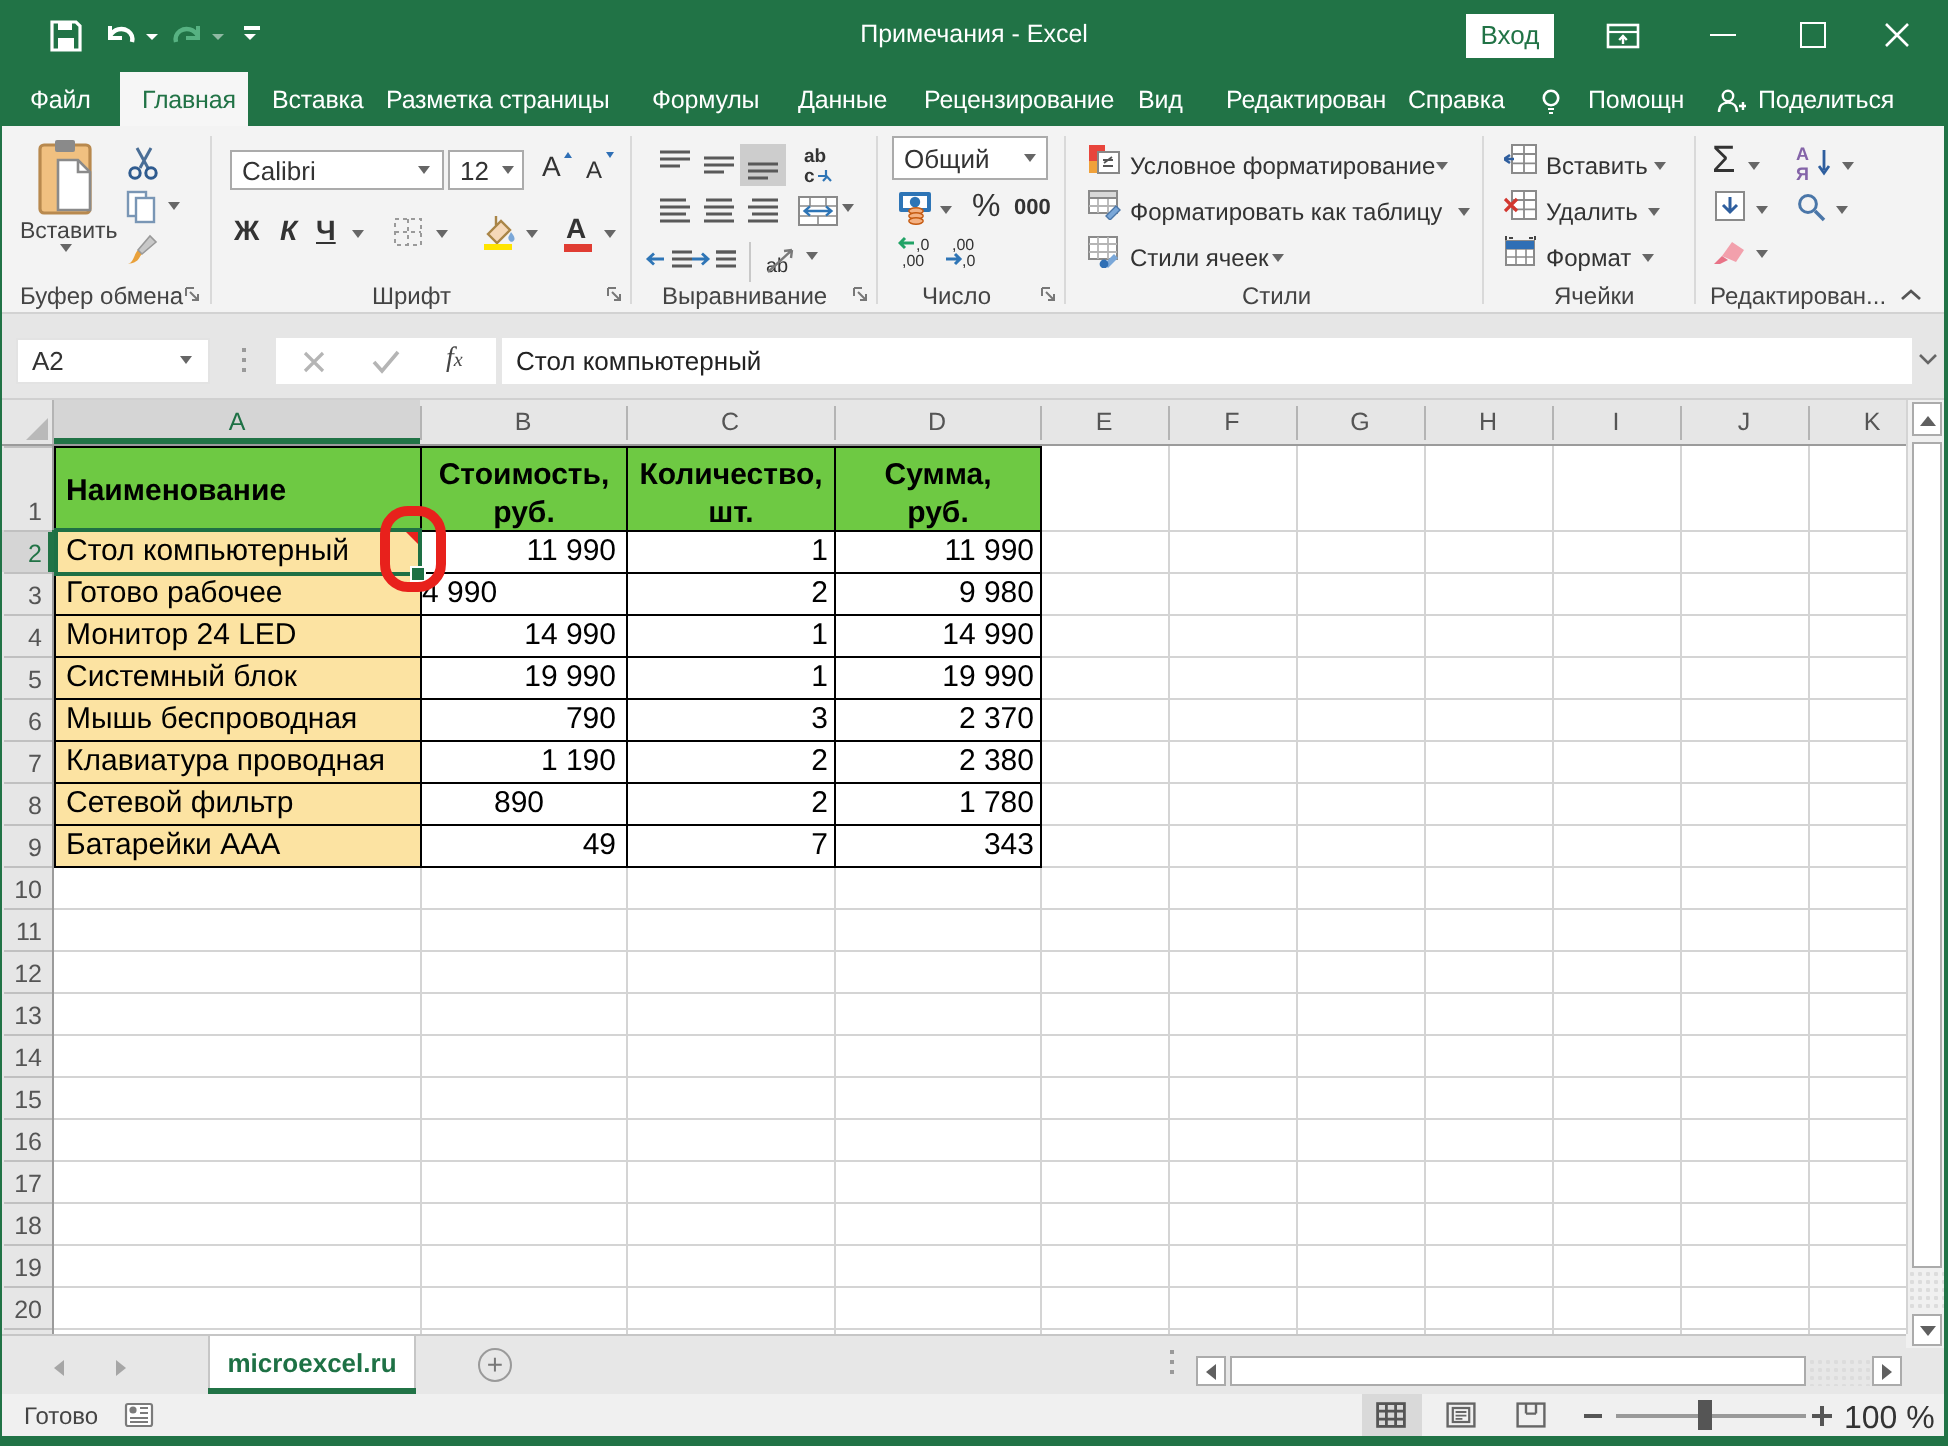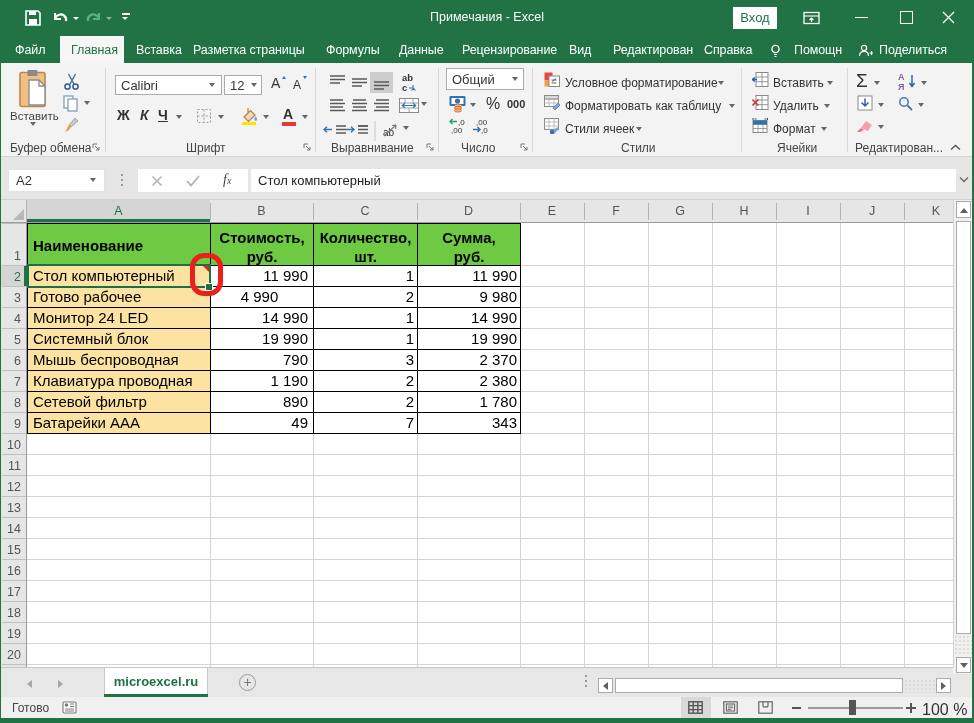--- a/index.html
+++ b/index.html
@@ -431,41 +431,41 @@
 <div class="a" style="left:28px;top:66px;width:182px;height:167px;background:#fce3a2;"></div>
 <div class="a" style="left:33px;top:37px;font-weight:bold;">Наименование</div>
 <div class="a" style="left:211px;top:28px;width:102px;text-align:center;font-weight:bold;line-height:19px;">Стоимость,<br>руб.</div>
 <div class="a" style="left:314px;top:28px;width:103px;text-align:center;font-weight:bold;line-height:19px;">Количество,<br>шт.</div>
 <div class="a" style="left:418px;top:28px;width:102px;text-align:center;font-weight:bold;line-height:19px;">Сумма,<br>руб.</div>
 <div class="a" style="left:33px;top:65px;height:21px;line-height:22px;">Стол компьютерный</div>
 <div class="a" style="left:211px;top:65px;width:97px;height:21px;line-height:22px;text-align:right;">11 990</div>
 <div class="a" style="left:314px;top:65px;width:100px;height:21px;line-height:22px;text-align:right;">1</div>
 <div class="a" style="left:418px;top:65px;width:99px;height:21px;line-height:22px;text-align:right;">11 990</div>
 <div class="a" style="left:33px;top:86px;height:21px;line-height:22px;">Готово рабочее</div>
-<div class="a" style="left:211px;top:86px;width:97px;height:21px;line-height:22px;text-align:center;">4 990</div>
+<div class="a" style="left:211px;top:86px;width:97px;height:21px;line-height:22px;text-align:left;">4 990</div>
 <div class="a" style="left:314px;top:86px;width:100px;height:21px;line-height:22px;text-align:right;">2</div>
 <div class="a" style="left:418px;top:86px;width:99px;height:21px;line-height:22px;text-align:right;">9 980</div>
 <div class="a" style="left:33px;top:107px;height:21px;line-height:22px;">Монитор 24 LED</div>
 <div class="a" style="left:211px;top:107px;width:97px;height:21px;line-height:22px;text-align:right;">14 990</div>
 <div class="a" style="left:314px;top:107px;width:100px;height:21px;line-height:22px;text-align:right;">1</div>
 <div class="a" style="left:418px;top:107px;width:99px;height:21px;line-height:22px;text-align:right;">14 990</div>
 <div class="a" style="left:33px;top:128px;height:21px;line-height:22px;">Системный блок</div>
 <div class="a" style="left:211px;top:128px;width:97px;height:21px;line-height:22px;text-align:right;">19 990</div>
 <div class="a" style="left:314px;top:128px;width:100px;height:21px;line-height:22px;text-align:right;">1</div>
 <div class="a" style="left:418px;top:128px;width:99px;height:21px;line-height:22px;text-align:right;">19 990</div>
 <div class="a" style="left:33px;top:149px;height:21px;line-height:22px;">Мышь беспроводная</div>
 <div class="a" style="left:211px;top:149px;width:97px;height:21px;line-height:22px;text-align:right;">790</div>
 <div class="a" style="left:314px;top:149px;width:100px;height:21px;line-height:22px;text-align:right;">3</div>
 <div class="a" style="left:418px;top:149px;width:99px;height:21px;line-height:22px;text-align:right;">2 370</div>
 <div class="a" style="left:33px;top:170px;height:21px;line-height:22px;">Клавиатура проводная</div>
 <div class="a" style="left:211px;top:170px;width:97px;height:21px;line-height:22px;text-align:right;">1 190</div>
 <div class="a" style="left:314px;top:170px;width:100px;height:21px;line-height:22px;text-align:right;">2</div>
 <div class="a" style="left:418px;top:170px;width:99px;height:21px;line-height:22px;text-align:right;">2 380</div>
 <div class="a" style="left:33px;top:191px;height:21px;line-height:22px;">Сетевой фильтр</div>
-<div class="a" style="left:211px;top:191px;width:97px;height:21px;line-height:22px;text-align:right;">890</div>
+<div class="a" style="left:211px;top:191px;width:97px;height:21px;line-height:22px;text-align:center;">890</div>
 <div class="a" style="left:314px;top:191px;width:100px;height:21px;line-height:22px;text-align:right;">2</div>
 <div class="a" style="left:418px;top:191px;width:99px;height:21px;line-height:22px;text-align:right;">1 780</div>
 <div class="a" style="left:33px;top:212px;height:21px;line-height:22px;">Батарейки ААА</div>
 <div class="a" style="left:211px;top:212px;width:97px;height:21px;line-height:22px;text-align:right;">49</div>
 <div class="a" style="left:314px;top:212px;width:100px;height:21px;line-height:22px;text-align:right;">7</div>
 <div class="a" style="left:418px;top:212px;width:99px;height:21px;line-height:22px;text-align:right;">343</div>
 <div class="a" style="left:27px;top:23px;width:1px;height:211px;background:#000;"></div>
 <div class="a" style="left:210px;top:23px;width:1px;height:211px;background:#000;"></div>
 <div class="a" style="left:313px;top:23px;width:1px;height:211px;background:#000;"></div>
 <div class="a" style="left:417px;top:23px;width:1px;height:211px;background:#000;"></div>

